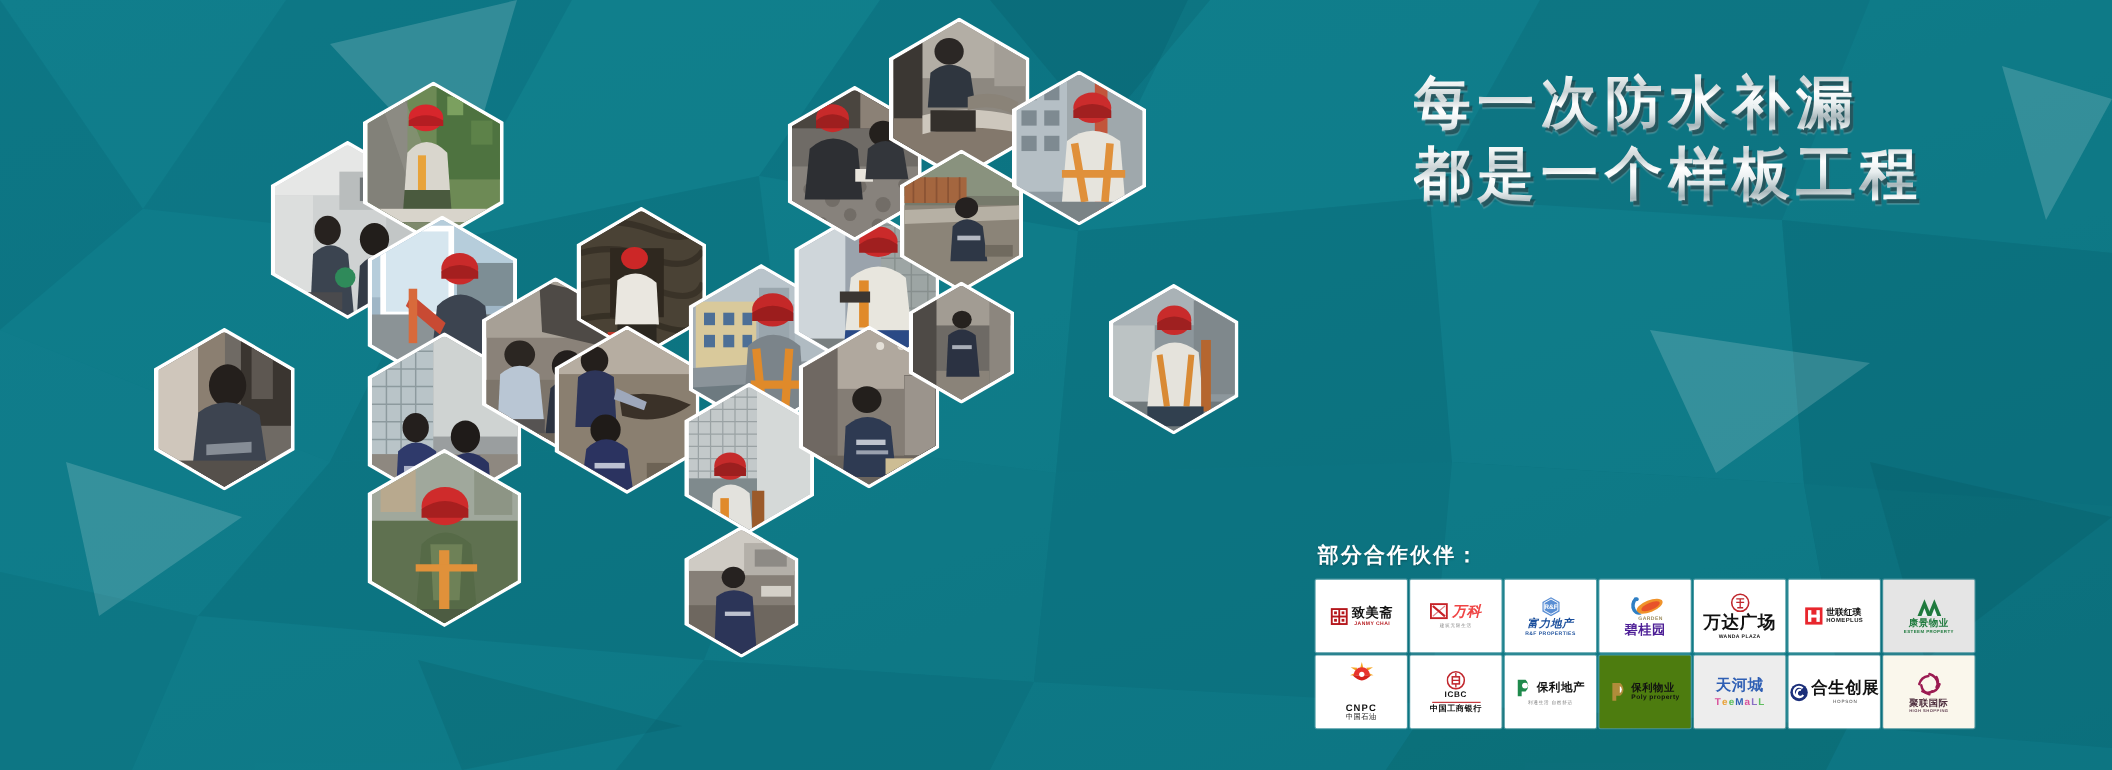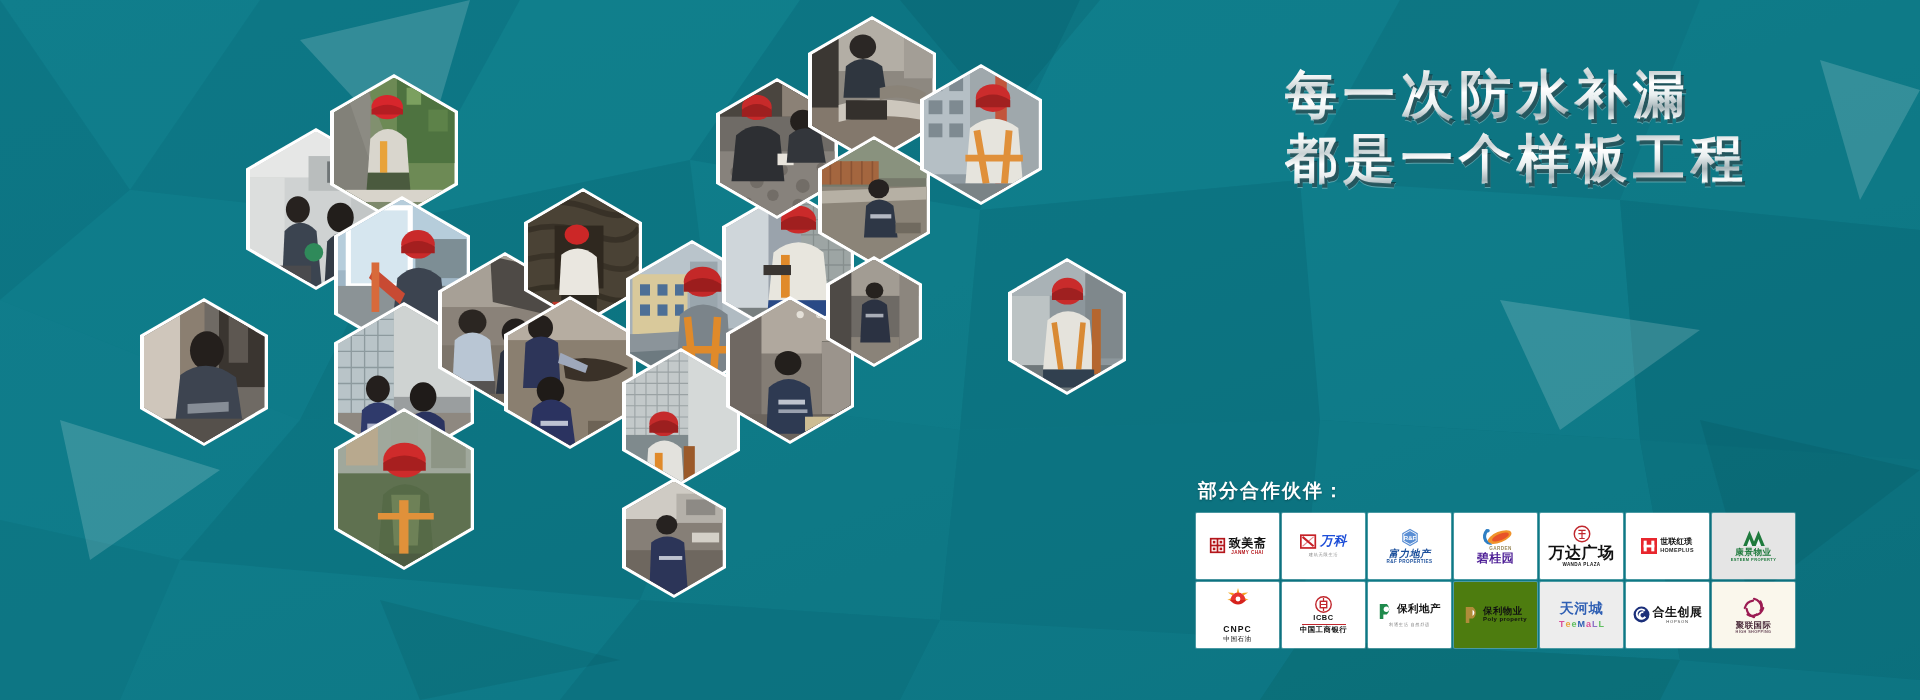--- a/index.html
+++ b/index.html
@@ -44,38 +44,38 @@
     white-space:nowrap;
     background:linear-gradient(177deg,#ffffff 0%,#f2f5f5 16%,#c9d2d4 30%,#ffffff 42%,
                 #e8eeef 55%,#a8b6ba 68%,#f7fafa 80%,#d2dadc 92%,#ffffff 100%);
     -webkit-background-clip:text;
     background-clip:text;
     color:transparent;
     -webkit-text-fill-color:transparent;
     filter:drop-shadow(3px 4px 0px rgba(6,40,46,.62)) drop-shadow(0 1px 0 rgba(255,255,255,.5));
   }
   
-  #partners{position:absolute;left:1196px;top:478px;width:654px;}
+  #partners{position:absolute;left:1196px;top:492px;width:654px;}
   #partners-title{
     color:#ffffff;font-size:19px;font-weight:bold;letter-spacing:2px;
     margin:0 0 9px 2px;text-shadow:0 1px 2px rgba(0,0,0,.3);
   }
   .logo-grid{display:grid;grid-template-columns:repeat(7,83px);
     grid-auto-rows:66px;gap:3px;}
   .logo-cell{
     background:#ffffff;border-radius:1px;
     display:flex;flex-direction:column;align-items:center;justify-content:center;
     overflow:hidden;position:relative;
     box-shadow:0 0 0 1px rgba(255,255,255,.25);
   }
   .logo-cell svg{display:block;}
   .logo-cn{font-size:9px;font-weight:bold;letter-spacing:.5px;line-height:1.1;}
   .logo-en{font-size:4.6px;font-weight:bold;letter-spacing:.4px;line-height:1.15;}
   .logo-sub{font-size:4.2px;letter-spacing:.7px;line-height:1.2;}
-  .row{display:flex;align-items:flex-start;gap:3px;}
+  .row{display:flex;align-items:center;gap:3px;}
 </style>
 </head>
 <body>
 
 <div id="banner">
 
   <svg id="poly" viewBox="0 0 1920 700" preserveAspectRatio="none">
     <defs>
       <linearGradient id="bgg" x1="0" y1="0" x2="1" y2="1">
         <stop offset="0%" stop-color="#0f7d8b"></stop>
@@ -562,21 +562,21 @@
         </div>
       </div>
 
       <div class="logo-cell" style="background:#ffffff">
         <div class="row">
           <svg width="17" height="16" viewBox="0 0 20 18">
             <rect x="1" y="1" width="17" height="15" fill="none" stroke="#c62127" stroke-width="2"></rect>
             <path d="M3 3 L16 14" stroke="#c62127" stroke-width="2.4"></path>
             <path d="M16 3 L3 14" stroke="#c62127" stroke-width="1.2" opacity=".55"></path>
           </svg>
-          <div class="logo-cn" style="color:#1d4ed8;font-size:13px;font-style:italic">万科</div>
+          <div class="logo-cn" style="color:#ef4444;font-size:13px;font-style:italic">万科</div>
         </div>
         <div class="logo-sub" style="color:#8a8a8a;margin-top:2px">建筑无限生活</div>
       </div>
 
       <div class="logo-cell" style="background:#ffffff">
         <svg width="18" height="19" viewBox="0 0 20 22">
           <polygon points="10,1 19,6 19,16 10,21 1,16 1,6" fill="#5b8fd4"></polygon>
           <polygon points="10,3 17.2,7 17.2,15 10,19 2.8,15 2.8,7" fill="none" stroke="#ffffff" stroke-width="1"></polygon>
           <text x="10" y="14" font-size="7" font-weight="bold" fill="#ffffff" text-anchor="middle" font-family="'Liberation Sans',sans-serif">R&amp;F</text>
         </svg>
@@ -698,21 +698,21 @@
 
       </div>
 
       <div class="logo-cell" style="background:#ffffff">
         <div class="row">
           <svg width="17" height="17" viewBox="0 0 18 18">
             <circle cx="9" cy="9" r="8.4" fill="#1b2f7a"></circle>
             <path d="M12.5 5 A5 5 0 1 0 13 11.5 A3.3 3.3 0 1 1 11 6.6" fill="none" stroke="#ffffff" stroke-width="2"></path>
           </svg>
           <div>
-            <div class="logo-cn" style="color:#111111;font-size:12px">合生创展</div>
+            <div class="logo-cn" style="color:#111111;font-size:15px">合生创展</div>
             <div class="logo-sub" style="color:#444444;text-align:center">HOPSON</div>
           </div>
         </div>
       </div>
 
       <div class="logo-cell" style="background:#faf7ec">
         <svg width="24" height="24" viewBox="0 0 26 26">
           <g fill="none" stroke="#9b1b52" stroke-width="2.4" stroke-linecap="round">
             <path d="M13 3 Q20 5 21 12"></path>
             <path d="M23 13 Q21 20 14 21"></path>

